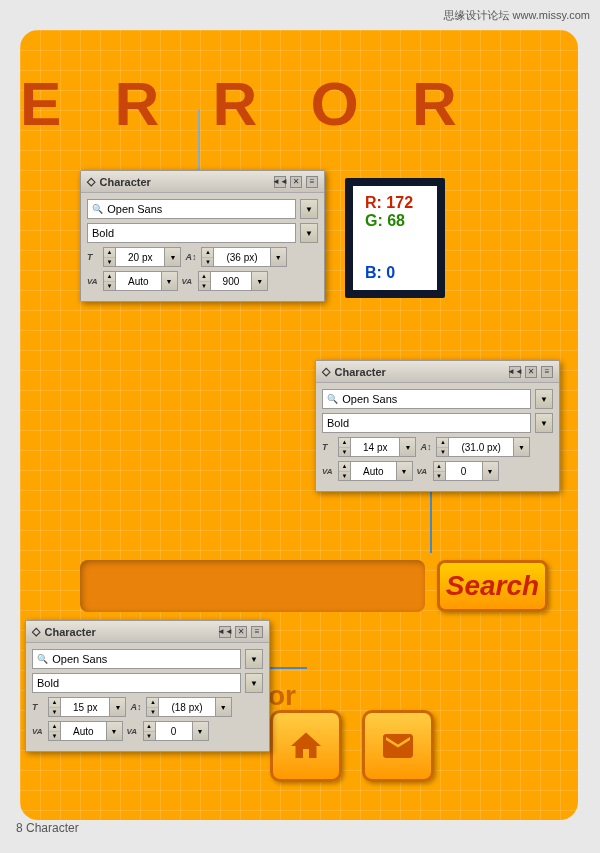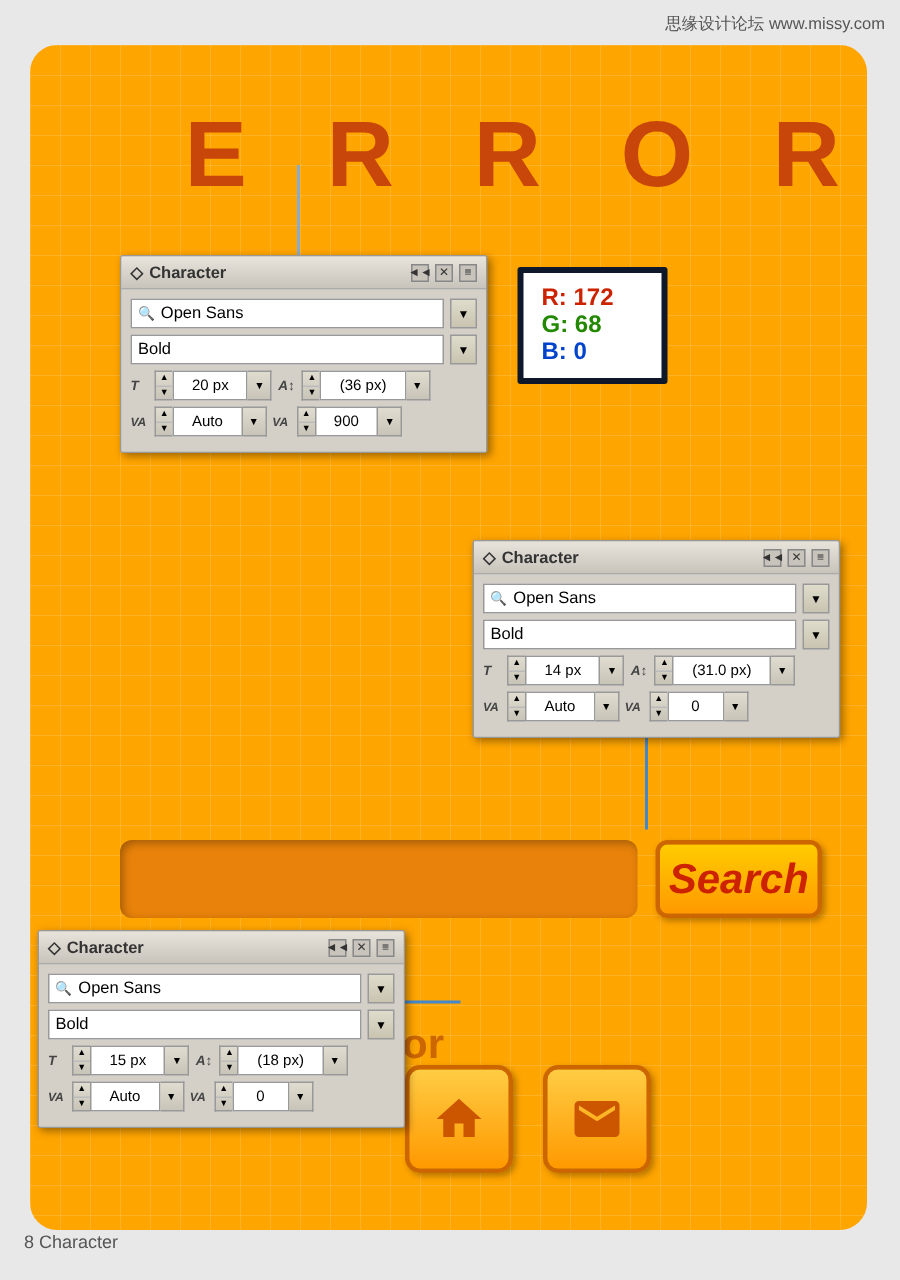--- a/index.html
+++ b/index.html
@@ -42,21 +42,21 @@
         linear-gradient(90deg, rgba(255,255,255,0.15) 1px, transparent 1px);
       background-size: 20px 20px;
       z-index: 0;
     }
 
     .error-title {
       position: absolute;
       top: 38px;
       left: 0;
       right: 0;
-      text-align: right;
+      text-align: left;
       font-size: 62px;
       font-weight: 900;
       letter-spacing: 18px;
       color: #c8460a;
       font-family: 'Arial Black', Arial, sans-serif;
       z-index: 1;
       text-transform: uppercase;
     }
 
     
@@ -248,29 +248,29 @@
       cursor: pointer;
     }
 
     
     .rgb-box {
       position: absolute;
       top: 148px;
       left: 325px;
       width: 100px;
       background: white;
-      border: 4px solid #0f172a;
+      border: 8px solid #0f172a;
       padding: 8px 12px;
       z-index: 5;
       border-radius: 2px;
     }
 
     .rgb-r { color: #cc2200; font-size: 16px; font-weight: bold; font-family: Arial, sans-serif; }
     .rgb-g { color: #228800; font-size: 16px; font-weight: bold; font-family: Arial, sans-serif; }
-    .rgb-b { color: #0044cc; font-size: 16px; font-weight: bold; font-family: Arial, sans-serif; }
+    .rgb-b { color: #0044cc; font-size: 16px; font-weight: bold; font-family: Arial, sans-serif; margin-top: 34px; }
 
     .connector-2 {
       position: absolute;
       top: 453px;
       left: 410px;
       width: 2px;
       height: 70px;
       background: #4488cc;
       z-index: 2;
     }

